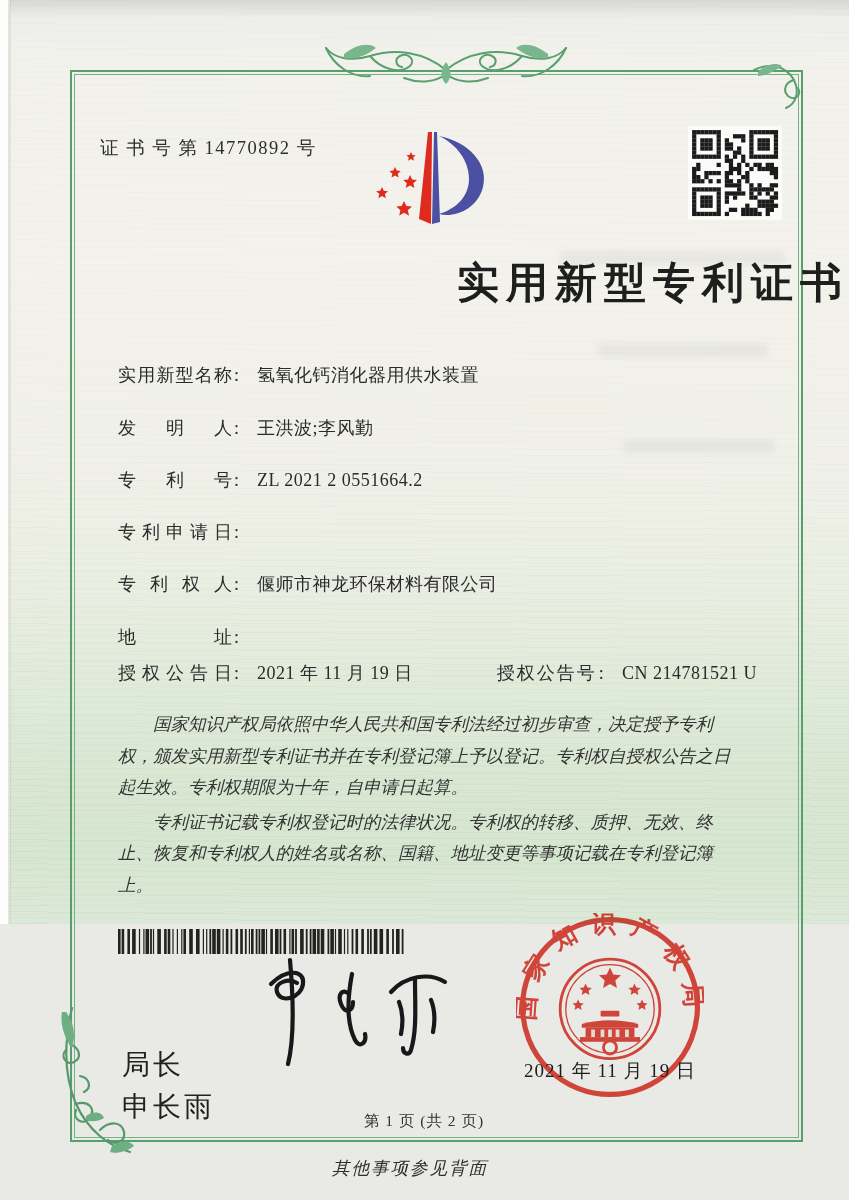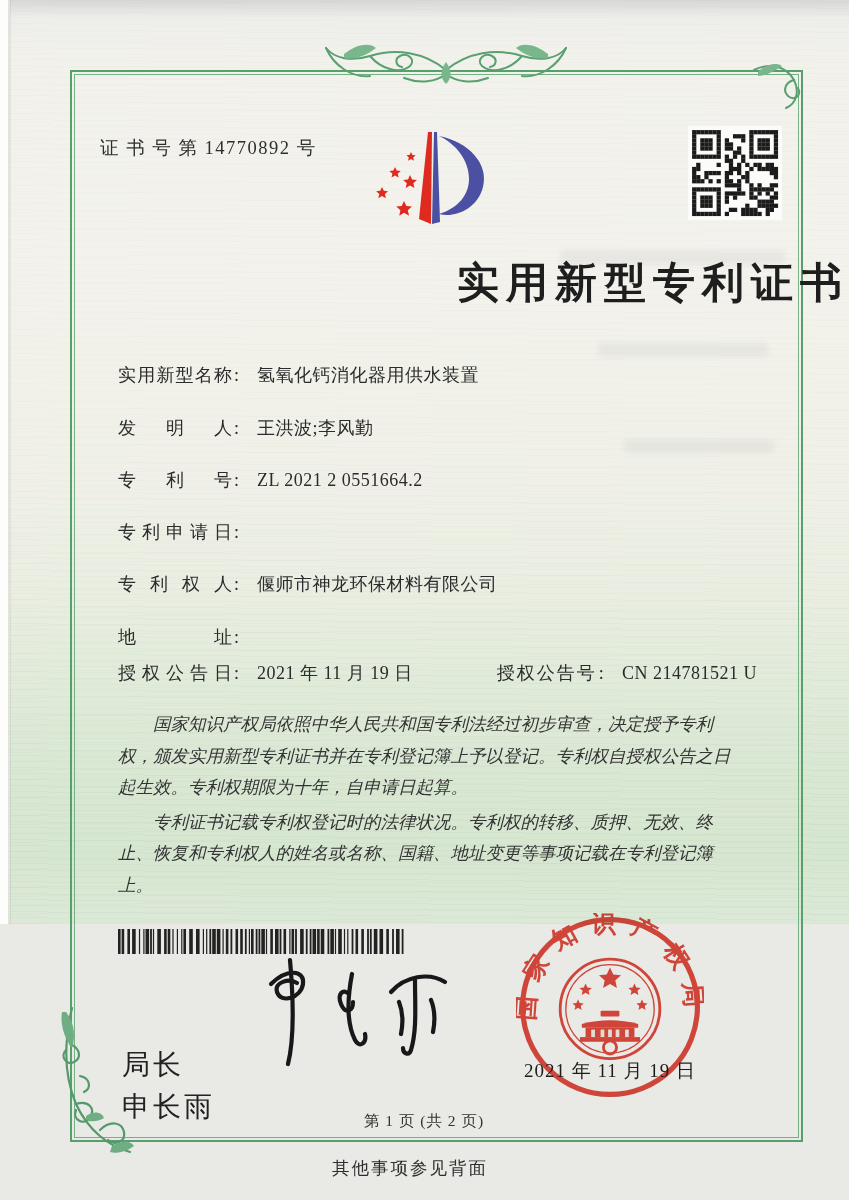--- a/index.html
+++ b/index.html
@@ -57,21 +57,21 @@
   .signature { position:absolute; left:253px; top:950px; width:200px; height:120px; }
 
   .seal { position:absolute; left:516px; top:913px; width:188px; height:188px;
     mix-blend-mode:multiply; opacity:.92; }
   .seal-date { position:absolute; left:510px; top:1058px; width:200px; text-align:center;
     font-size:19px; letter-spacing:1px; color:#1d1d1d; }
 
   .pagenum { position:absolute; left:70px; top:1111px; width:660px; text-align:center;
     font-size:15.5px; letter-spacing:1px; color:#333;margin-left:24px; }
   .backnote { position:absolute; left:70px; top:1156px; width:680px; text-align:center;
-    font-size:17.5px; letter-spacing:2px; color:#2e2e2e; }
+    font-size:17.5px; font-style:italic; letter-spacing:2px; color:#2e2e2e; }
 
   .flourish-top { position:absolute; left:304px; top:40px; width:284px; height:54px; }
   .flourish-tr { position:absolute; left:748px; top:52px; width:58px; height:60px; }
   .flourish-bl { position:absolute; left:50px; top:1004px; width:84px; height:158px; }
 
   .smudge { position:absolute; background:rgba(95,95,115,.07); filter:blur(3px); border-radius:4px; }
   .sm1 { left:560px; top:250px; width:225px; height:15px; }
   .sm2 { left:598px; top:343px; width:170px; height:14px; }
   .sm3 { left:624px; top:440px; width:150px; height:13px; }
 </style>

